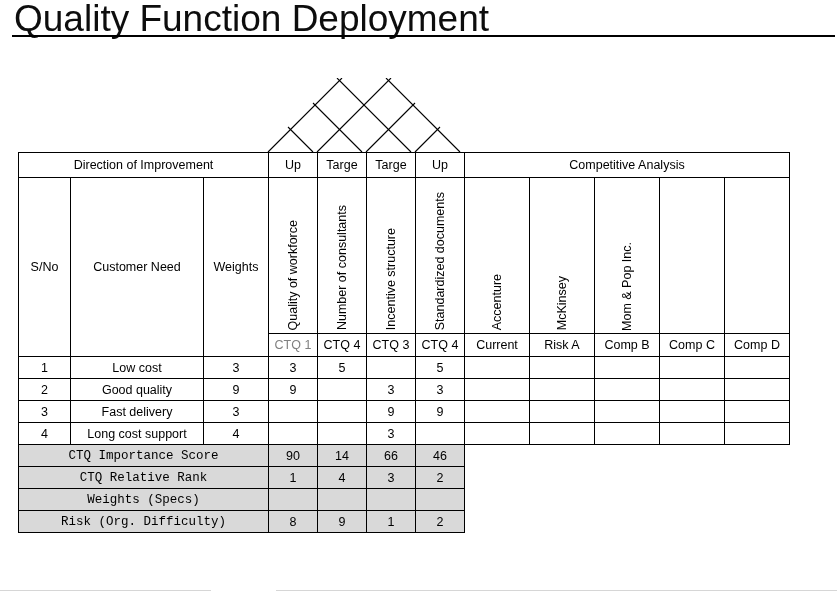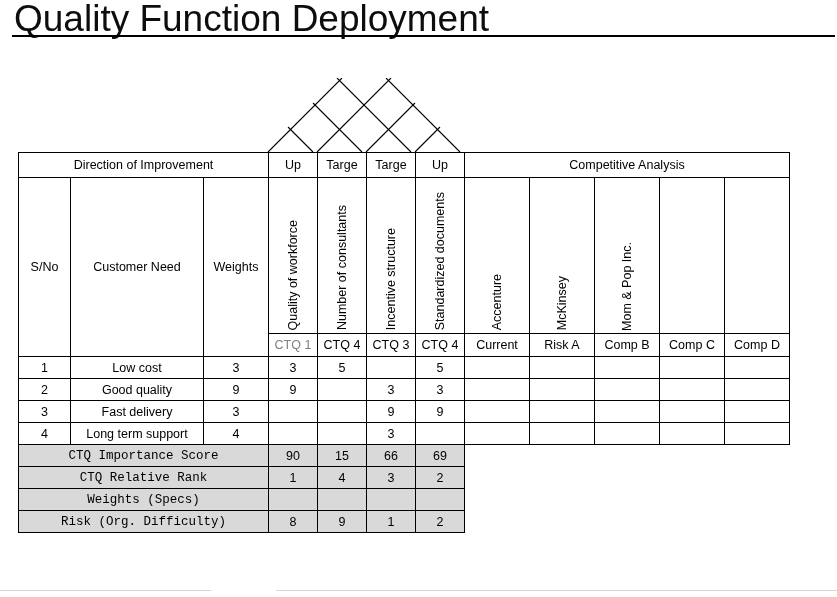--- a/index.html
+++ b/index.html
@@ -290,39 +290,39 @@
       <td>9</td>
       <td></td>
       <td></td>
       <td></td>
       <td></td>
       <td></td>
     </tr>
 
     <tr class="r-data">
       <td>4</td>
-      <td class="need-cell">Long term support</td>
+      <td class="need-cell">Long cost support</td>
       <td>4</td>
       <td></td>
       <td></td>
       <td>3</td>
       <td></td>
       <td></td>
       <td></td>
       <td></td>
       <td></td>
       <td></td>
     </tr>
 
     <tr class="r-sum">
       <td colspan="3" class="sum-label bold">CTQ Importance Score</td>
       <td class="sum-val">90</td>
-      <td class="sum-val">15</td>
+      <td class="sum-val">14</td>
       <td class="sum-val">66</td>
-      <td class="sum-val">69</td>
+      <td class="sum-val">46</td>
       <td colspan="5" class="sum-blank"></td>
     </tr>
 
     <tr class="r-sum">
       <td colspan="3" class="sum-label">CTQ Relative Rank</td>
       <td class="sum-val normal">1</td>
       <td class="sum-val normal">4</td>
       <td class="sum-val normal">3</td>
       <td class="sum-val normal">2</td>
       <td colspan="5" class="sum-blank"></td>

